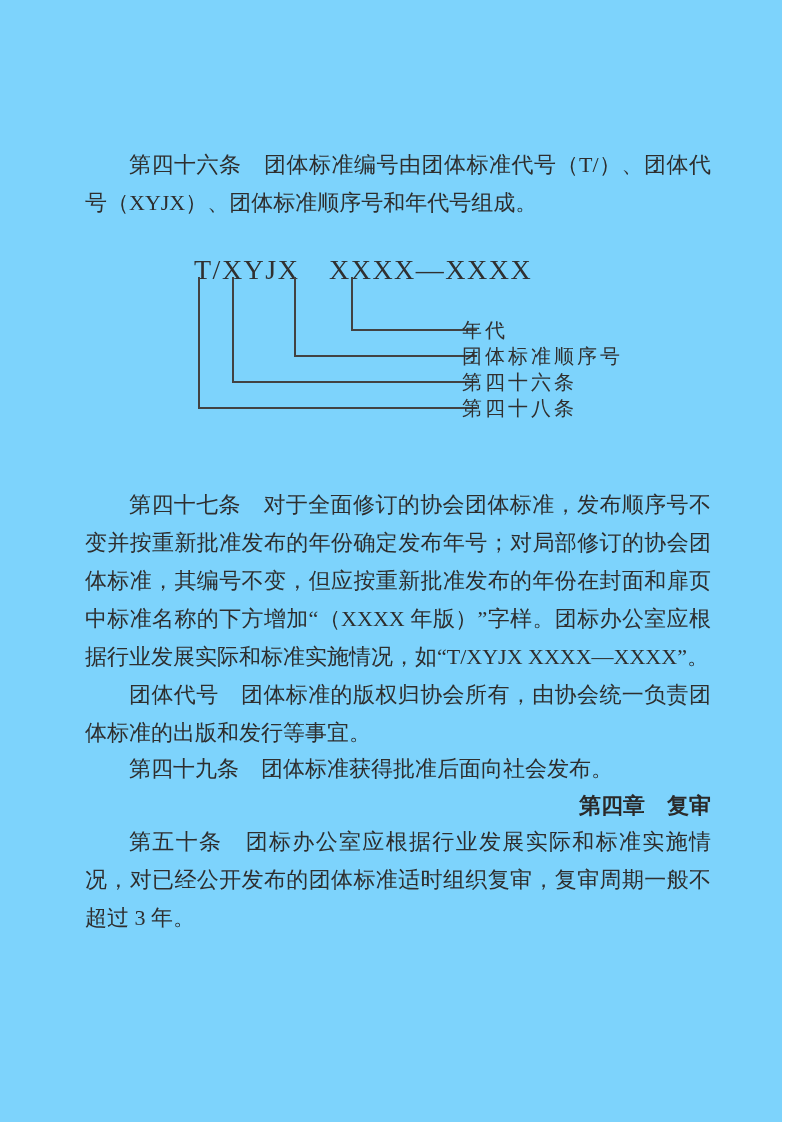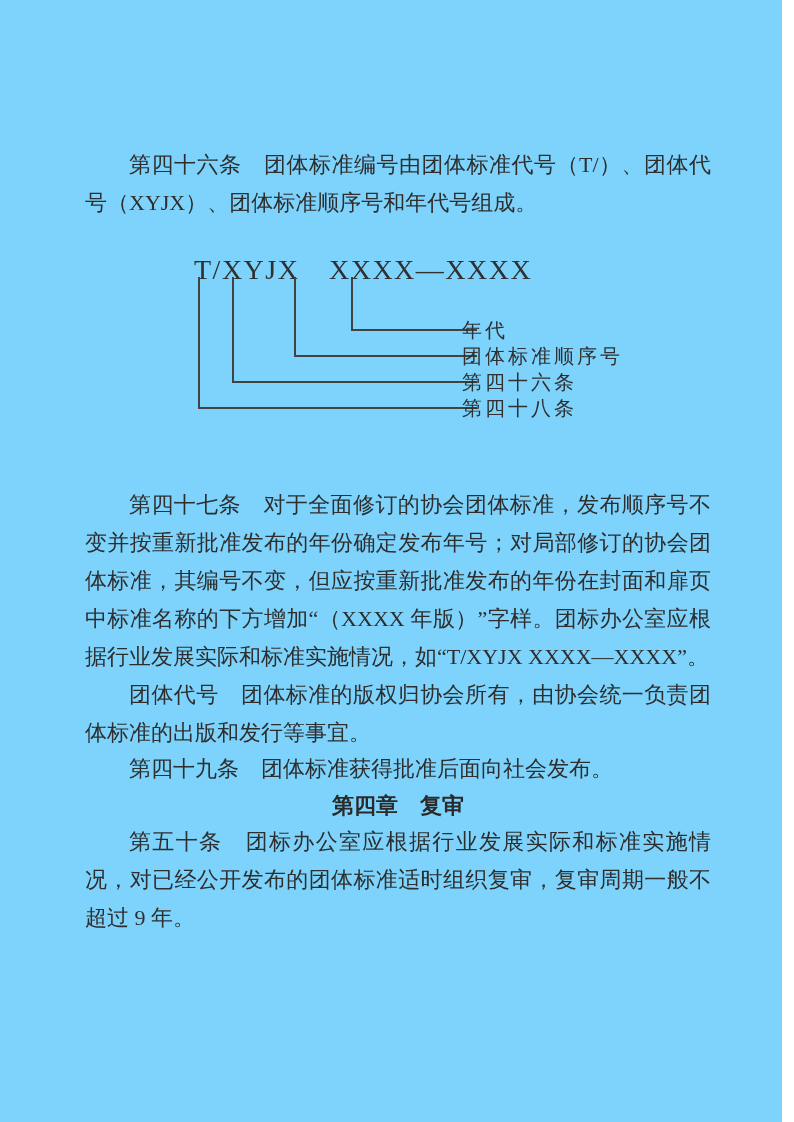--- a/index.html
+++ b/index.html
@@ -30,21 +30,21 @@
   .para-49 { top: 750px; }
   .para-50 { top: 823px; }
   .chapter-heading {
     position: absolute;
     top: 787px;
     left: 0;
     width: 626px;
     font-size: 22px;
     line-height: 38px;
     font-weight: bold;
-    text-align: center;
+    text-align: right;
     color: #2a2a2a;
   }
   
   .diagram { position: absolute; left: 0; top: 0; width: 794px; height: 0; }
   .std-code {
     position: absolute;
     left: 194px;
     top: 251px;
     font-size: 28px;
     letter-spacing: 1.5px;
@@ -79,21 +79,21 @@
 </head>
 <body>
 
 <div class="page">
   <div class="content">
     <div class="para para-46">第四十六条　团体标准编号由团体标准代号（T/）、团体代号（XYJX）、团体标准顺序号和年代号组成。</div>
     <div class="para para-47">第四十七条　对于全面修订的协会团体标准，发布顺序号不变并按重新批准发布的年份确定发布年号；对局部修订的协会团体标准，其编号不变，但应按重新批准发布的年份在封面和扉页中标准名称的下方增加“（XXXX 年版）”字样。团标办公室应根据行业发展实际和标准实施情况，如“T/XYJX XXXX—XXXX”。</div>
     <div class="para para-48">团体代号　团体标准的版权归协会所有，由协会统一负责团体标准的出版和发行等事宜。</div>
     <div class="para para-49">第四十九条　团体标准获得批准后面向社会发布。</div>
     <div class="chapter-heading">第四章　复审</div>
-    <div class="para para-50">第五十条　团标办公室应根据行业发展实际和标准实施情况，对已经公开发布的团体标准适时组织复审，复审周期一般不超过 9 年。</div>
+    <div class="para para-50">第五十条　团标办公室应根据行业发展实际和标准实施情况，对已经公开发布的团体标准适时组织复审，复审周期一般不超过 3 年。</div>
   </div>
 
   <div class="diagram">
     <div class="std-code">T/XYJX　XXXX—XXXX</div>
 
     <div class="vline v-year"></div>
     <div class="vline v-seq"></div>
     <div class="vline v-soc"></div>
     <div class="vline v-code"></div>
 

